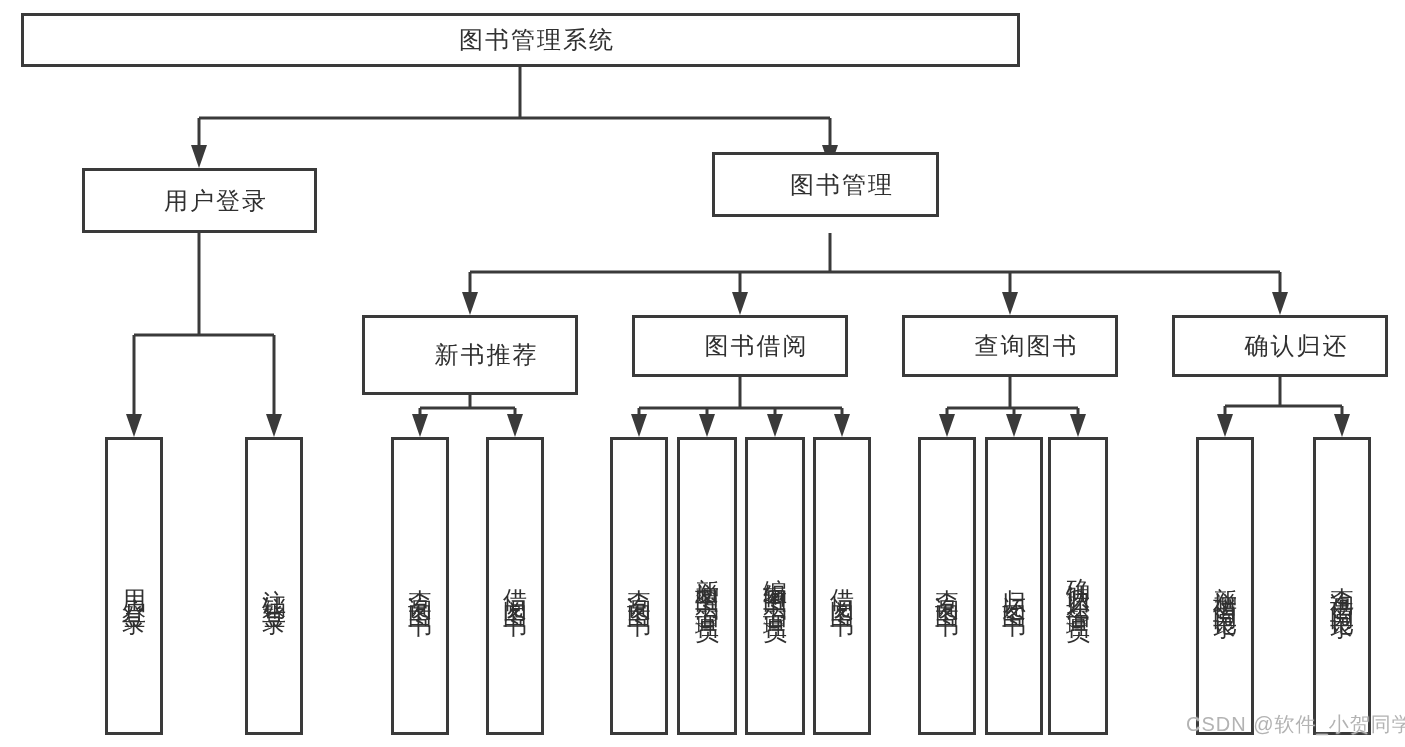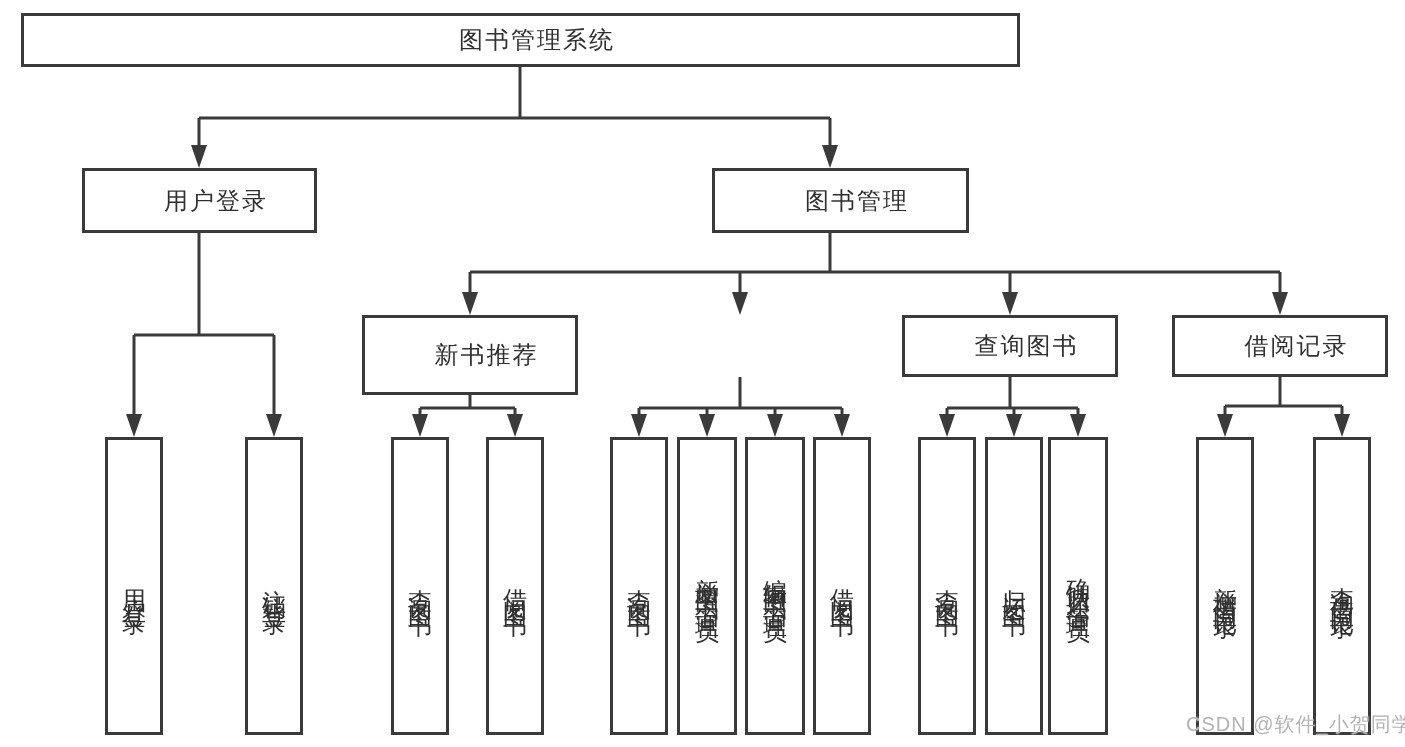--- a/index.html
+++ b/index.html
@@ -112,32 +112,35 @@
     </g>
   </svg>
 
   <div class="hbox" style="left:21px;top:13px;width:999px;height:54px">
     <span class="lbl">图书管理系统</span>
   </div>
 
   <div class="hbox" style="left:82px;top:168px;width:235px;height:65px">
     <span class="lbl">用户登录</span>
   </div>
-  <div class="hbox" style="left:712px;top:168px;width:257px;height:65px">
+  <div class="hbox" style="left:712px;top:152px;width:227px;height:65px">
     <span class="lbl">图书管理</span>
   </div>
 
   <div class="hbox" style="left:362px;top:315px;width:216px;height:80px">
     <span class="lbl">新书推荐</span>
   </div>
+  <div class="hbox" style="left:632px;top:315px;width:216px;height:62px">
+    <span class="lbl">图书借阅</span>
+  </div>
   <div class="hbox" style="left:902px;top:315px;width:216px;height:62px">
     <span class="lbl">查询图书</span>
   </div>
   <div class="hbox" style="left:1172px;top:315px;width:216px;height:62px">
-    <span class="lbl">借阅记录</span>
+    <span class="lbl">确认归还</span>
   </div>
 
   <div class="vbox" style="left:105px;top:437px;width:58px;height:298px">
     <span class="vtext sp8">用户登录</span>
   </div>
   <div class="vbox" style="left:245px;top:437px;width:58px;height:298px">
     <span class="vtext sp8">注销登录</span>
   </div>
 
   <div class="vbox" style="left:391px;top:437px;width:58px;height:298px">

